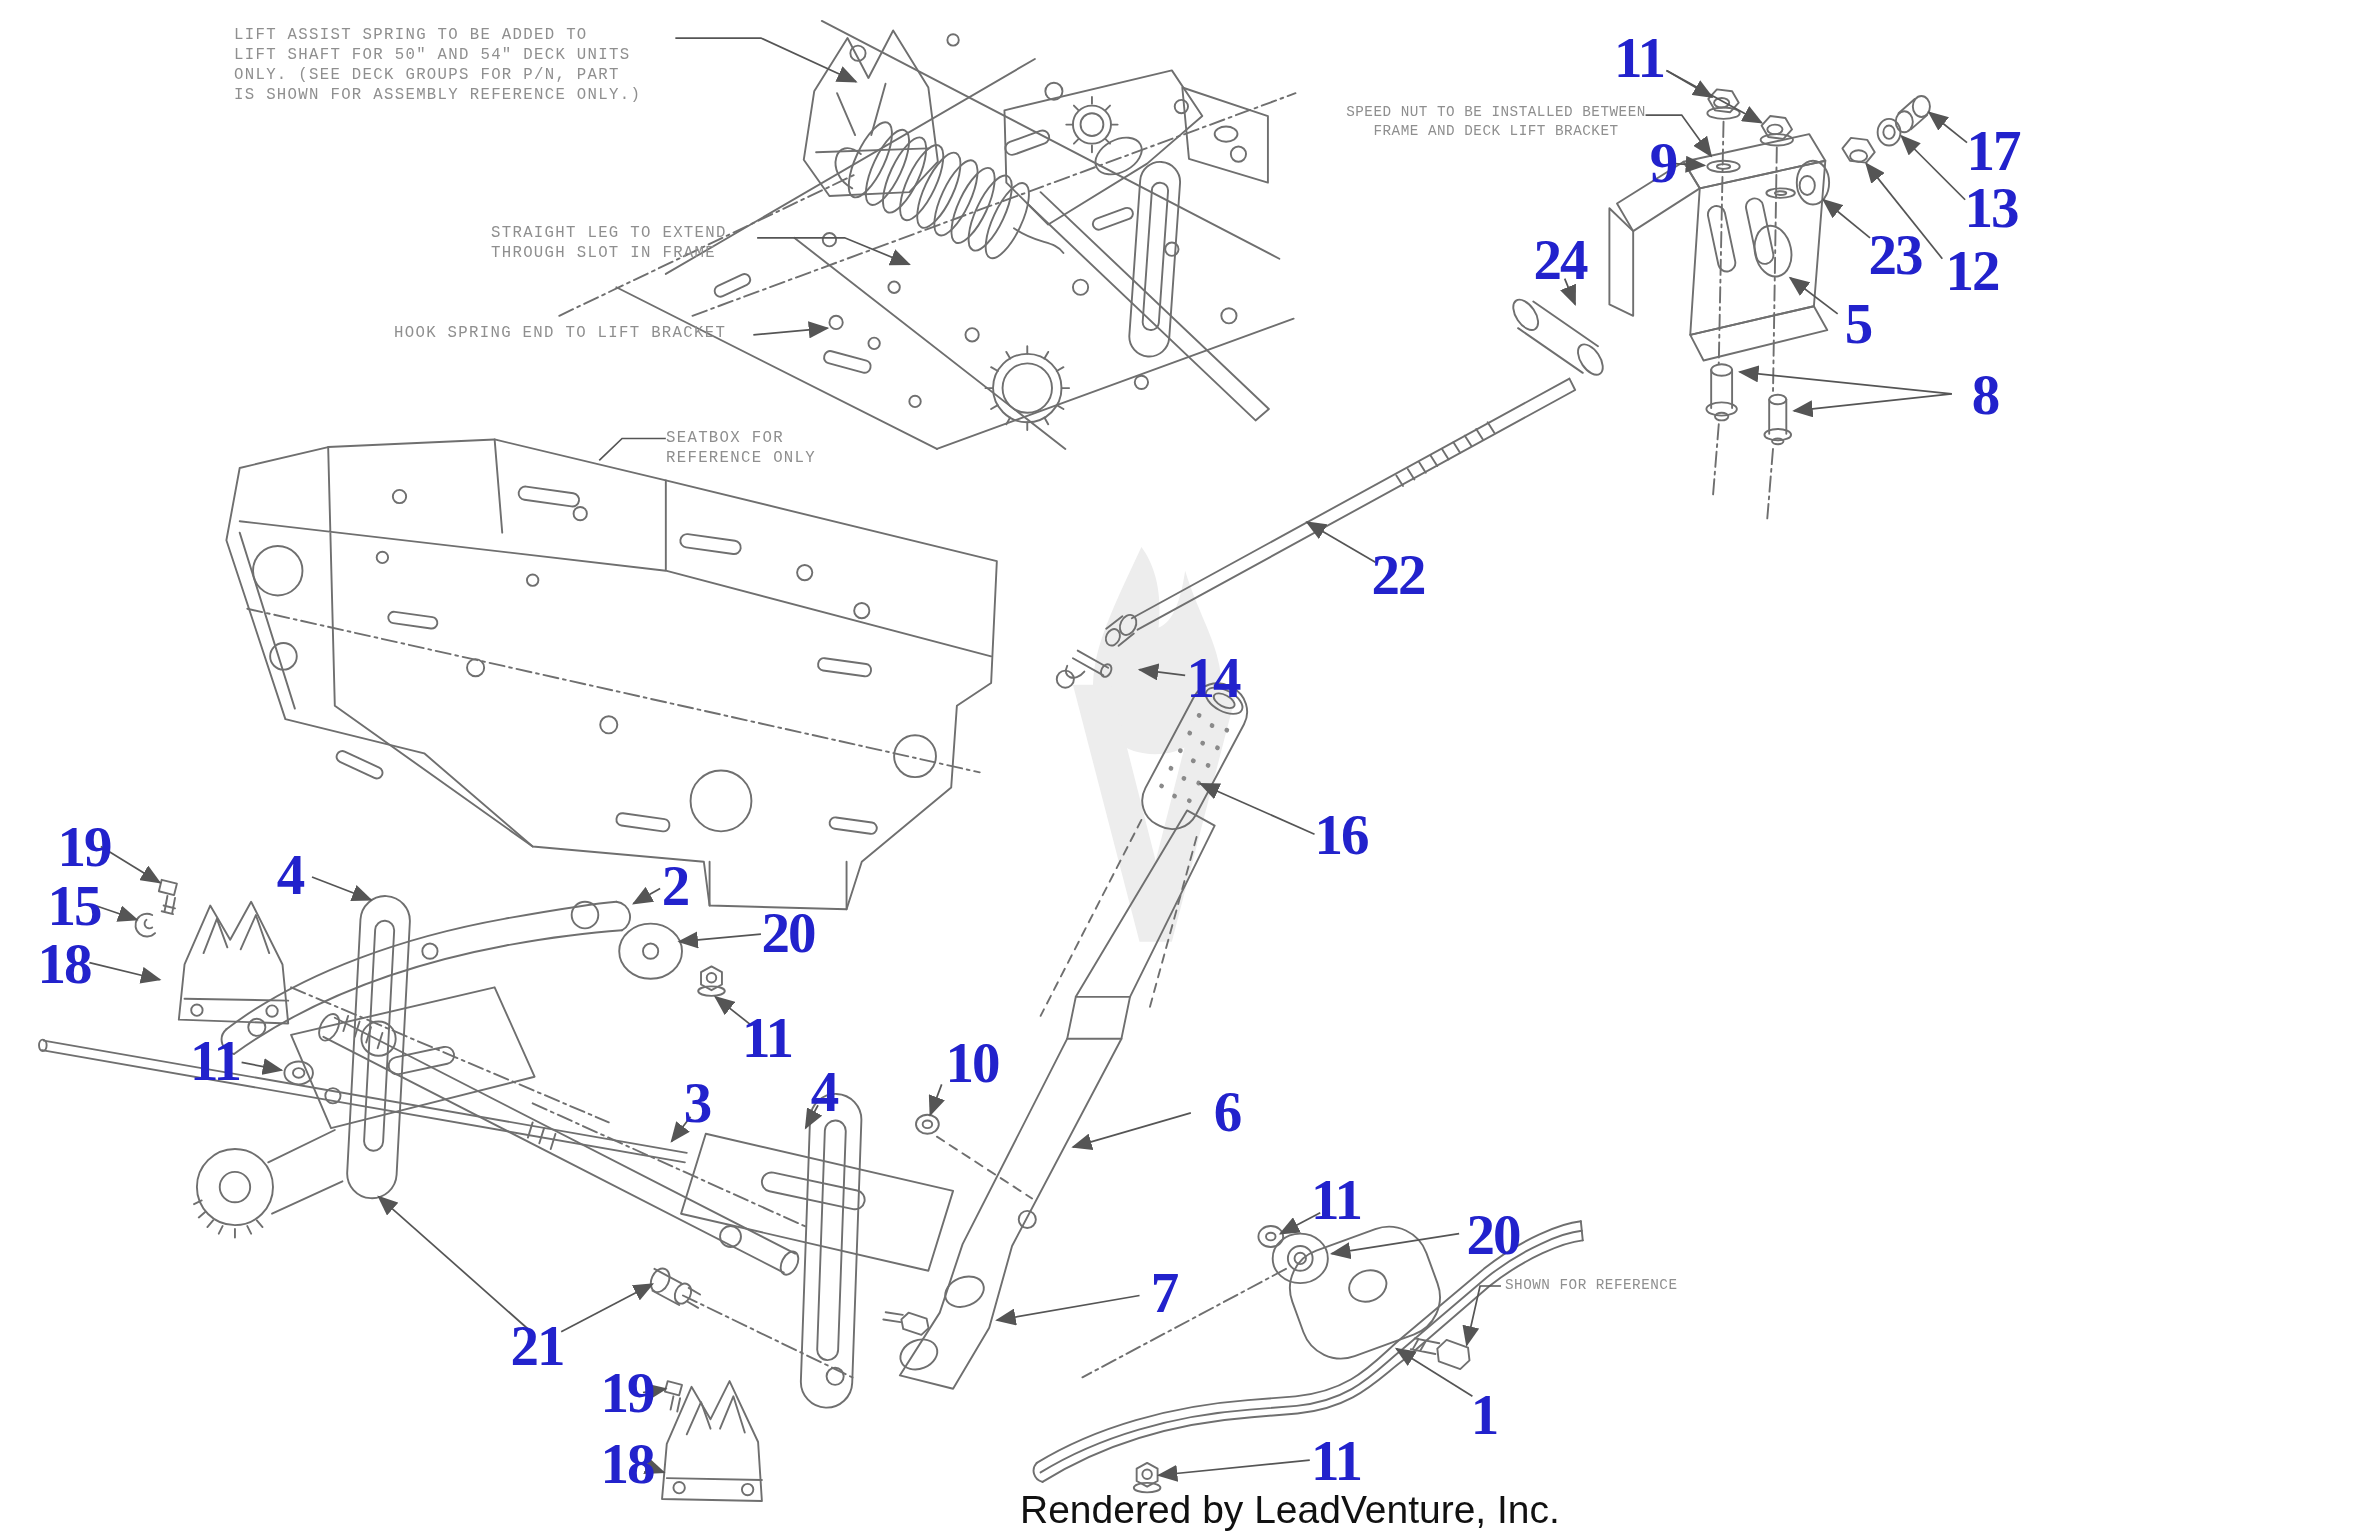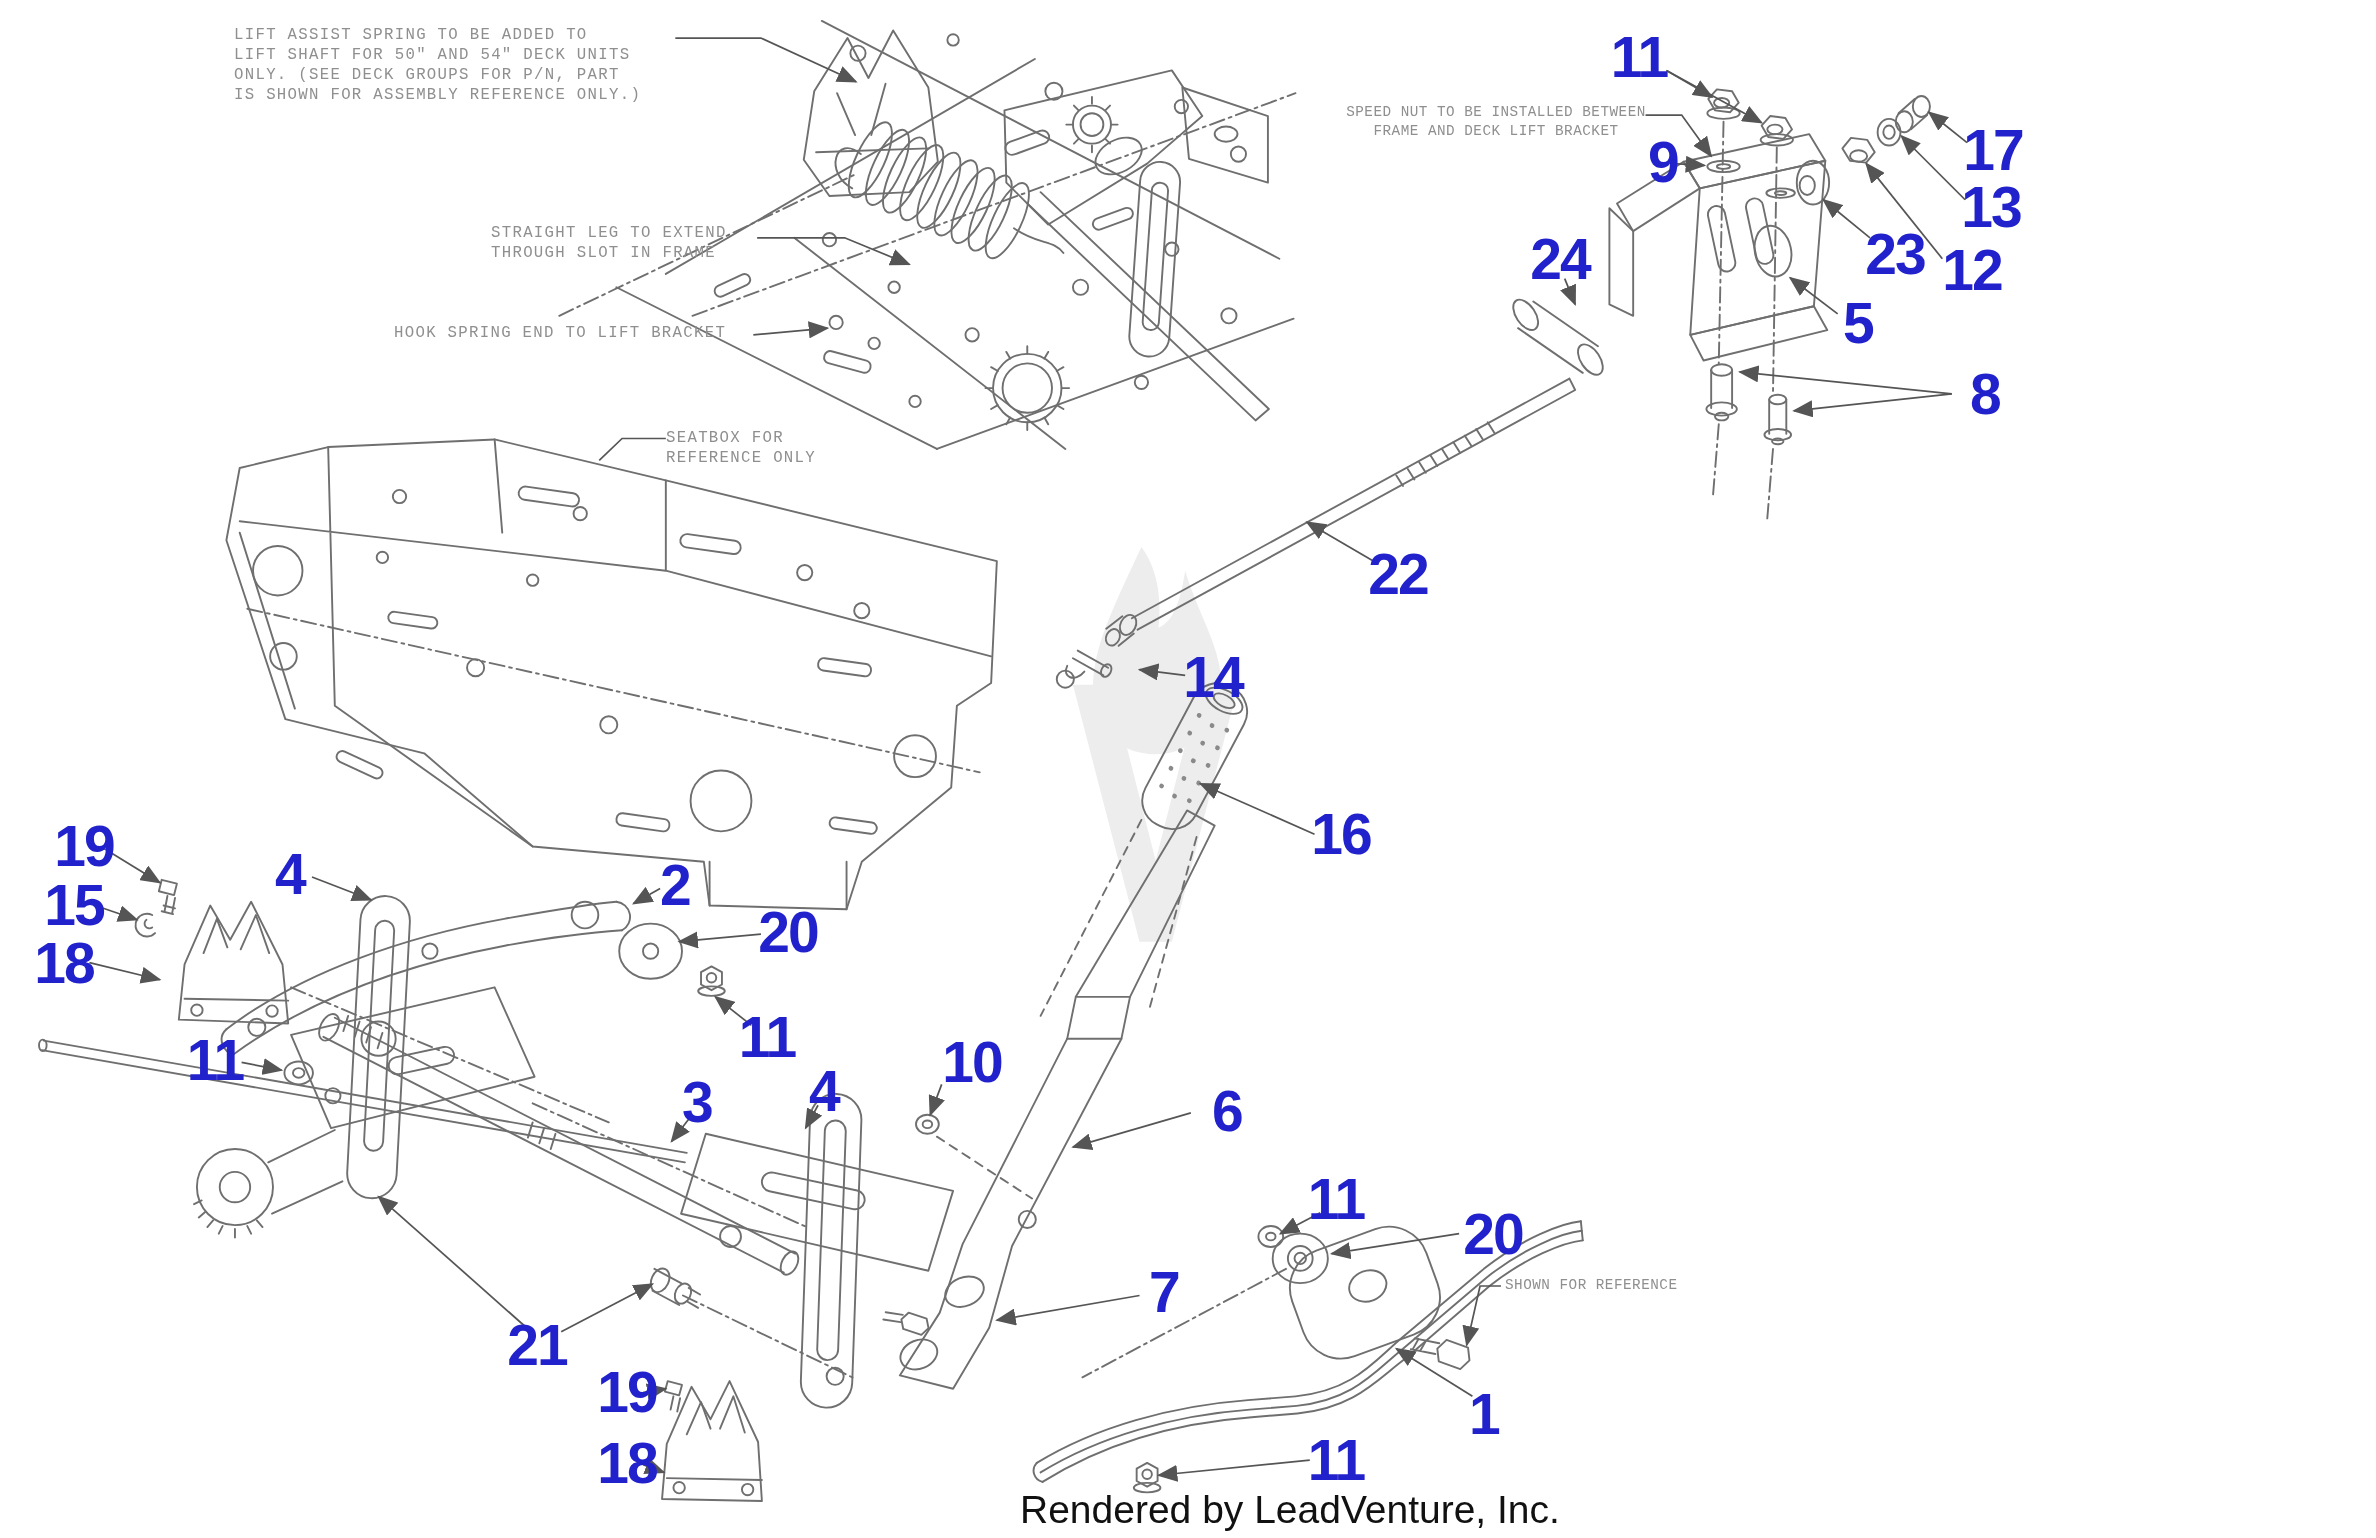--- a/index.html
+++ b/index.html
@@ -22,21 +22,21 @@
   svg .wm{fill:#ededed;stroke:none;}
   svg .ln{fill:none;stroke:var(--c-line);stroke-width:2;stroke-linecap:round;stroke-linejoin:round;}
   svg .dd{stroke-dasharray:16 5 3 5;}
   svg .ds{stroke-dasharray:9 7;}
   svg .ld{fill:none;stroke:var(--c-leader);stroke-width:1.8;marker-end:url(#arr);}
   svg .ldp{fill:none;stroke:var(--c-leader);stroke-width:1.8;}
   svg .dot{fill:#8a8a8a;stroke:none;}
   
   .callout{position:absolute;z-index:2;transform:translate(-50%,-50%);
     color:var(--c-callout);font-weight:700;font-size:57px;letter-spacing:-1.9px;
-    font-family:Liberation Sans, sans-serif;line-height:1;white-space:nowrap;}
+    font-family:Liberation Serif, serif;line-height:1;white-space:nowrap;}
   
   .annotation{position:absolute;z-index:2;color:var(--c-ann);
     font-family:"Liberation Mono","DejaVu Sans Mono",monospace;
     font-size:15.7px;line-height:20px;letter-spacing:1.3px;white-space:pre-line;}
   .annotation.center{}
   #ann-speed-nut,#ann-shown-for-reference{font-size:14.3px;letter-spacing:0.5px;line-height:19px;}
   .footer{position:absolute;left:1020px;top:1488px;z-index:2;color:var(--c-footer);
     font-family:"Liberation Sans",sans-serif;font-size:39px;white-space:nowrap;}
 </style>
 </head>

